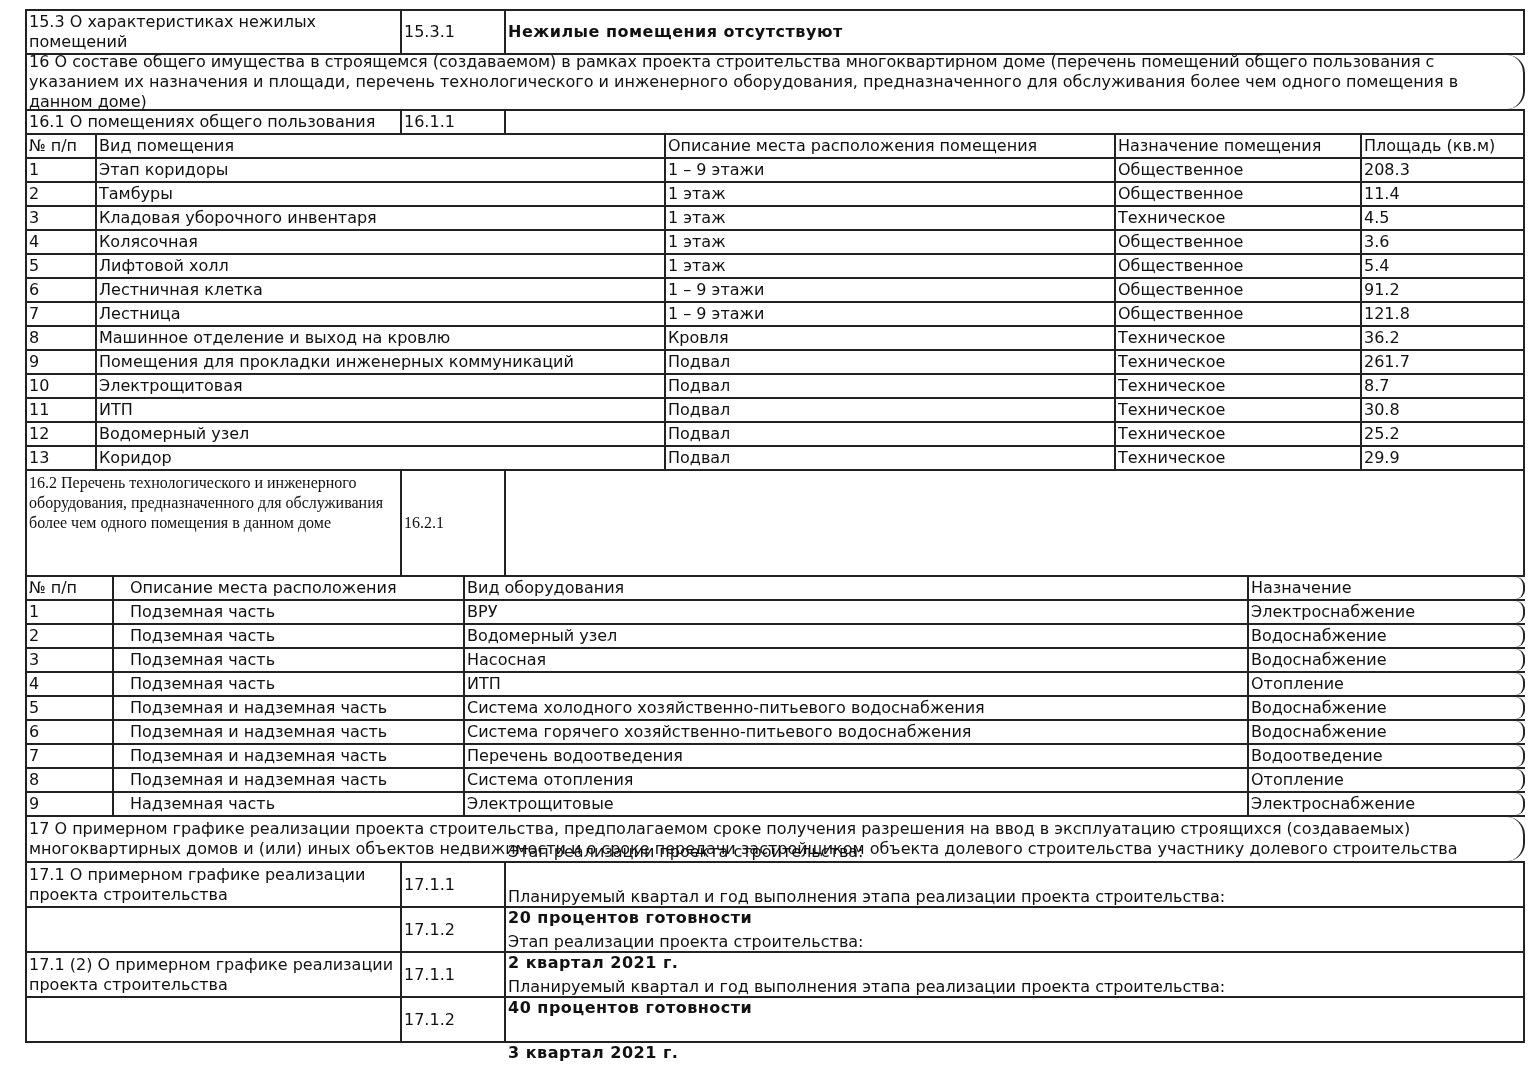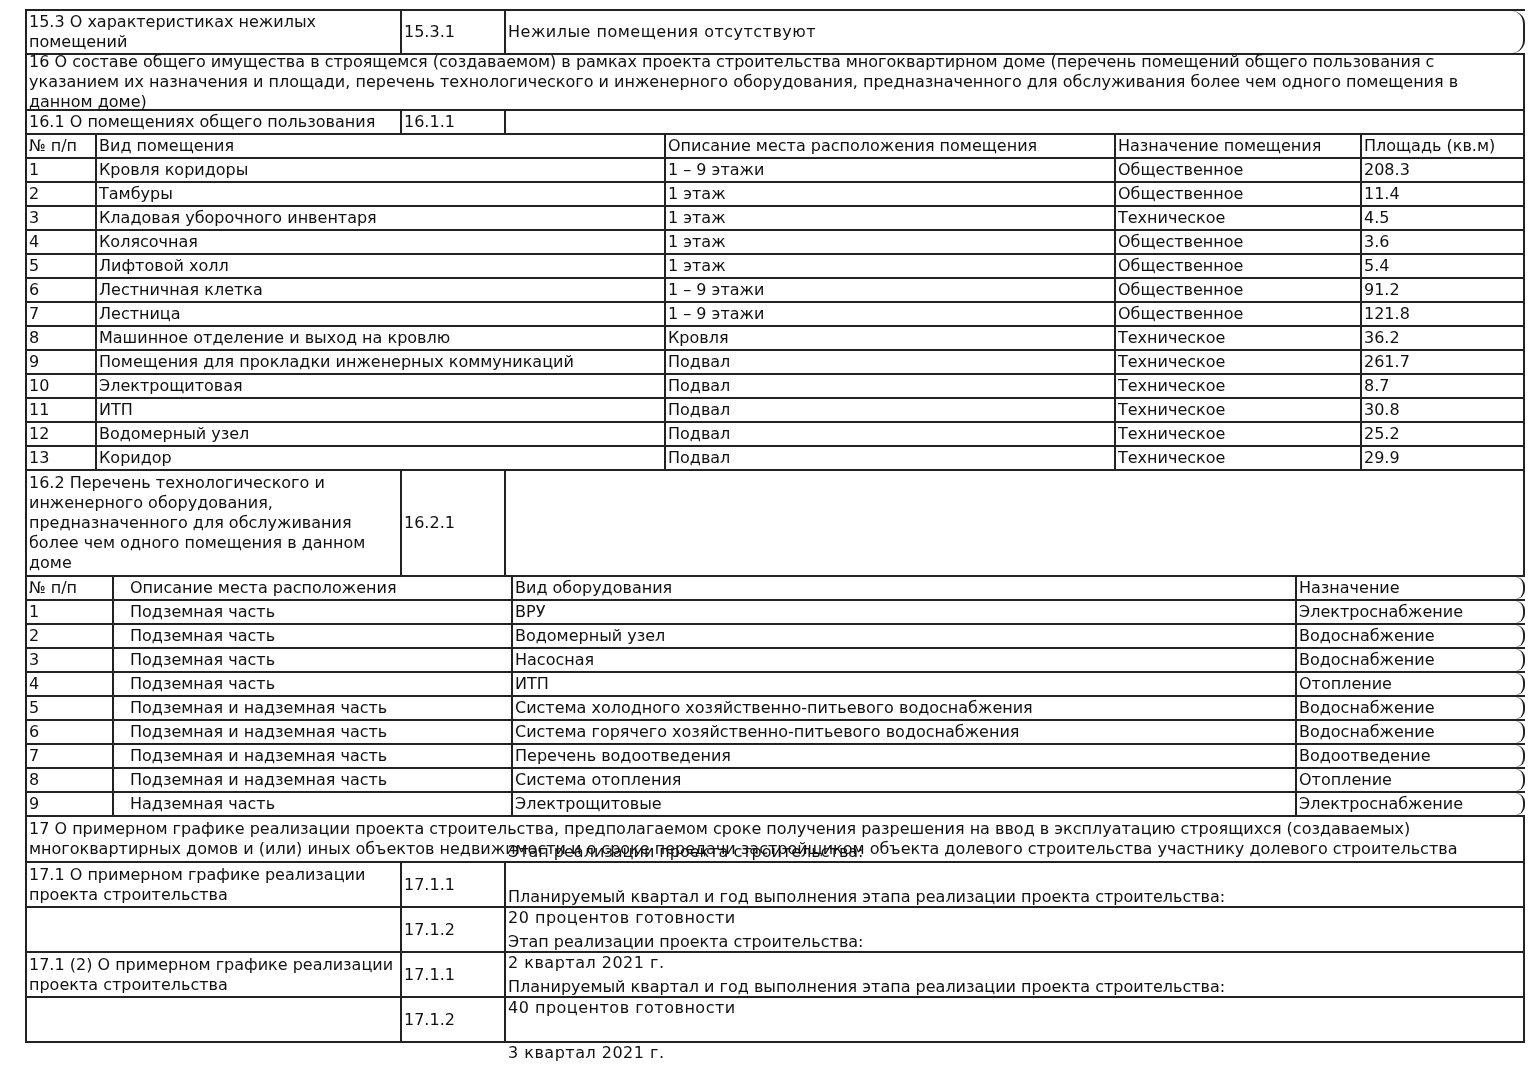--- a/index.html
+++ b/index.html
@@ -3,32 +3,32 @@
 <meta charset="utf-8">
 <style>
   html, body { margin: 0; padding: 0; background: #ffffff; }
   body { width: 1529px; height: 1080px; position: relative; overflow: hidden;
          font-family: "DejaVu Sans", sans-serif; color: #111; font-size: 16px; }
   .doc { position: absolute; left: 25px; top: 9px; width: 1498px; border: 2px solid #222; border-bottom: none; border-right: none; }
   .row { display: flex; border-bottom: 2px solid #222; box-sizing: border-box; }
   .cell { border-right: 2px solid #222; box-sizing: border-box; padding: 0 2px; line-height: 20px;
           display: flex; align-items: center; white-space: pre-wrap; }
   .cell.top { align-items: flex-start; }
-  .bold { font-weight: normal; letter-spacing: 0.5px; border-radius: 13px; }
+  .bold { font-weight: bold; letter-spacing: 0.5px; }
   .w-c1 { width: 375px; }
   .w-c2 { width: 104px; }
   .w-c3 { flex: 1; }
-  .full { flex: 1; }
+  .full { flex: 1; border-radius: 18px; }
   .h1 { height: 24px; }
   .stack { flex-direction: column; align-items: flex-start; justify-content: center; gap: 46px; }
   .stack span { display: block; }
   
   .r-num { width: 70px; } .r-name { width: 569px; } .r-loc { width: 450px; } .r-purp { width: 246px; } .r-area { flex: 1; }
   
-  .e-num { width: 87px; } .e-loc { width: 399px; padding-left: 16px; } .e-kind { width: 784px; } .e-purp { flex: 1; border-radius: 9px; }
+  .e-num { width: 87px; } .e-loc { width: 351px; padding-left: 16px; } .e-kind { width: 784px; } .e-purp { flex: 1; border-radius: 9px; }
 </style>
 </head>
 <body>
 
 <div class="doc">
 
   <div class="row" style="height:44px;">
     <div class="cell w-c1">15.3 О характеристиках нежилых помещений</div>
     <div class="cell w-c2">15.3.1</div>
     <div class="cell w-c3 bold">Нежилые помещения отсутствуют</div>
@@ -48,21 +48,21 @@
     <div class="cell r-num">№ п/п</div>
     <div class="cell r-name">Вид помещения</div>
     <div class="cell r-loc">Описание места расположения помещения</div>
     <div class="cell r-purp">Назначение помещения</div>
     <div class="cell r-area">Площадь (кв.м)</div>
   </div>
 
   <div id="rooms-body">
     <div class="row h1">
         <div class="cell r-num">1</div>
-        <div class="cell r-name">Кровля коридоры</div>
+        <div class="cell r-name">Этап коридоры</div>
         <div class="cell r-loc">1 – 9 этажи</div>
         <div class="cell r-purp">Общественное</div>
         <div class="cell r-area">208.3</div>
       </div>
     <div class="row h1">
         <div class="cell r-num">2</div>
         <div class="cell r-name">Тамбуры</div>
         <div class="cell r-loc">1 этаж</div>
         <div class="cell r-purp">Общественное</div>
         <div class="cell r-area">11.4</div>
@@ -139,21 +139,21 @@
       </div>
     <div class="row h1">
         <div class="cell r-num">13</div>
         <div class="cell r-name">Коридор</div>
         <div class="cell r-loc">Подвал</div>
         <div class="cell r-purp">Техническое</div>
         <div class="cell r-area">29.9</div>
       </div>
   </div>
 
-  <div class="row" style="height:106px;">
+  <div class="row" style="height:106px;font-family:Liberation Serif, serif;">
     <div class="cell w-c1 top" style="padding-top:2px;">16.2 Перечень технологического и инженерного оборудования, предназначенного для обслуживания более чем одного помещения в данном доме</div>
     <div class="cell w-c2">16.2.1</div>
     <div class="cell w-c3"></div>
   </div>
 
   <div class="row h1">
     <div class="cell e-num">№ п/п</div>
     <div class="cell e-loc">Описание места расположения</div>
     <div class="cell e-kind">Вид оборудования</div>
     <div class="cell e-purp">Назначение</div>

